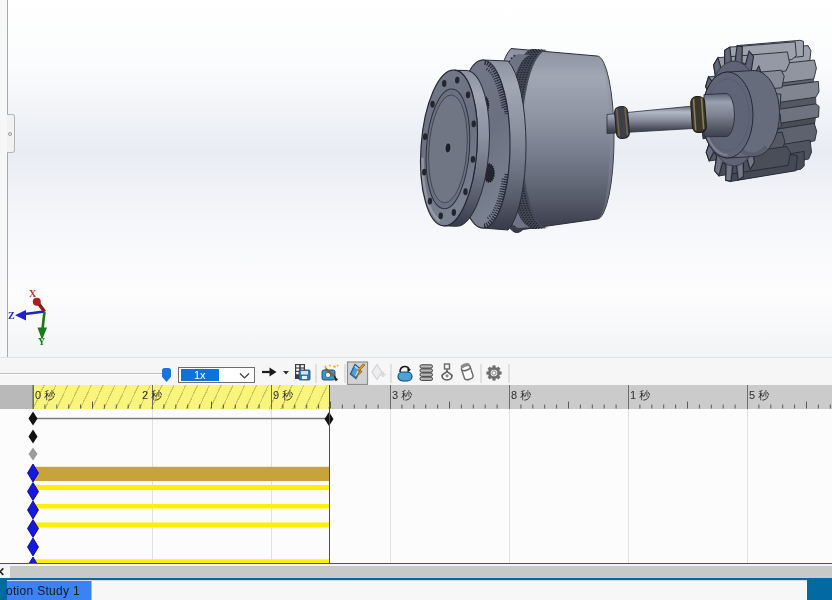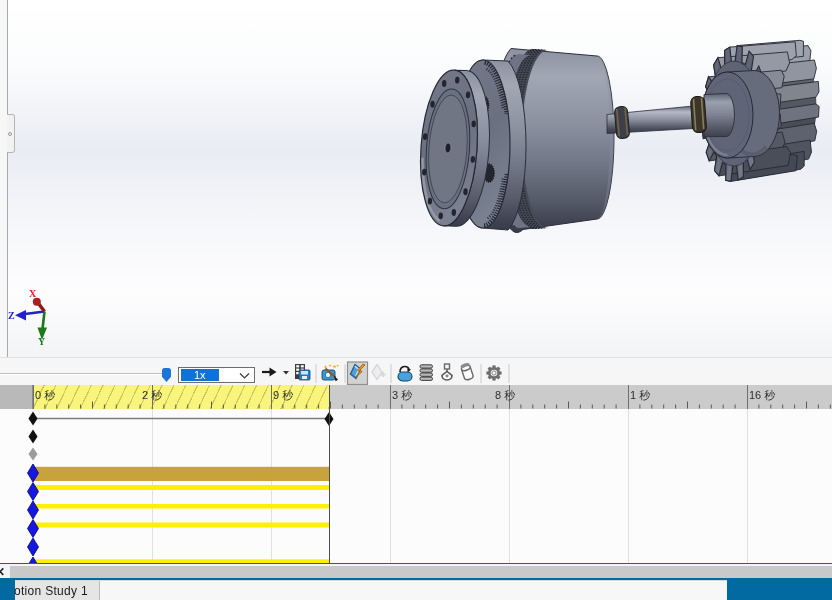--- a/index.html
+++ b/index.html
@@ -24,21 +24,21 @@
 #ruler .blk{position:absolute;left:0;top:0;width:33px;height:24px;background:#b9b9b9;border-right:1px solid #8a8a8a}
 #ruler .yel{position:absolute;left:33px;top:0;width:296px;height:24px;
  background:repeating-linear-gradient(115deg,#f8f47c 0,#f8f47c 9.5px,#d0c660 9.5px,#d0c660 10.7px)}
 .rlab{position:absolute;top:3px;font-size:11px;color:#2e2e2e;white-space:nowrap}
 #rows{position:absolute;left:0;top:24px;width:832px;height:154px;background:#fcfcfc}
 .vgrid{position:absolute;top:0;width:1px;height:154px;background:#e0e0e0}
 #endline{position:absolute;left:329px;top:0;width:1px;height:178px;background:#4c4c4c}
 #sbar{position:absolute;left:0;top:564px;width:832px;height:14px;background:#f4f4f4}
 #sbar .tr{position:absolute;left:10px;top:1.5px;right:0;height:12px;background:#c9c9c9}
 #sbar .x{position:absolute;left:-5px;top:1px;font-size:12px;color:#222;font-weight:bold}
-#tabs{position:absolute;left:15px;top:580px;width:712px;height:20px;background:#e5e5e5;border-top:1px solid #d9d9d9}
+#tabs{position:absolute;left:7px;top:580px;width:800px;height:20px;background:#3b82f6;border-top:1px solid #d9d9d9}
 #tabs .lab{position:absolute;left:-1px;top:3px;font-size:12px;color:#1a1a1a;letter-spacing:0.3px}
 #tabs .rest{position:absolute;left:84px;top:0;right:0;height:20px;background:#f7f7f7;border-left:1px solid #b9b9b9}
 </style></head><body>
 <div id="page">
  <div id="vp">
   <div id="vleft"></div>
       <div id="vline"></div>
   <div id="handle">
         <i></i>
       </div>
@@ -395,23 +395,23 @@
           <line x1="271.5" y1="0" x2="271.5" y2="24" stroke="#6e6e6e" stroke-width="1"></line>
           <line x1="390.5" y1="0" x2="390.5" y2="24" stroke="#6e6e6e" stroke-width="1"></line>
           <line x1="509.5" y1="0" x2="509.5" y2="24" stroke="#6e6e6e" stroke-width="1"></line>
           <line x1="628.5" y1="0" x2="628.5" y2="24" stroke="#6e6e6e" stroke-width="1"></line>
           <line x1="747.5" y1="0" x2="747.5" y2="24" stroke="#6e6e6e" stroke-width="1"></line>
         </svg>
     <div class="rlab" style="left:35px">0 秒</div>
         <div class="rlab" style="left:142px">2 秒</div>
         <div class="rlab" style="left:273px">9 秒</div>
         <div class="rlab" style="left:392px">3 秒</div>
-        <div class="rlab" style="left:495px">8 秒</div>
+        <div class="rlab" style="left:511px">8 秒</div>
         <div class="rlab" style="left:630px">1 秒</div>
-        <div class="rlab" style="left:749px">16 秒</div>
+        <div class="rlab" style="left:749px">5 秒</div>
   </div>
   <div id="rows">
     <div class="vgrid" style="left:152px"></div>
         <div class="vgrid" style="left:271px"></div>
         <div class="vgrid" style="left:390px"></div>
         <div class="vgrid" style="left:509px"></div>
         <div class="vgrid" style="left:628px"></div>
         <div class="vgrid" style="left:747px"></div>
 
     <svg width="832" height="154" style="position:absolute;left:0;top:0">

